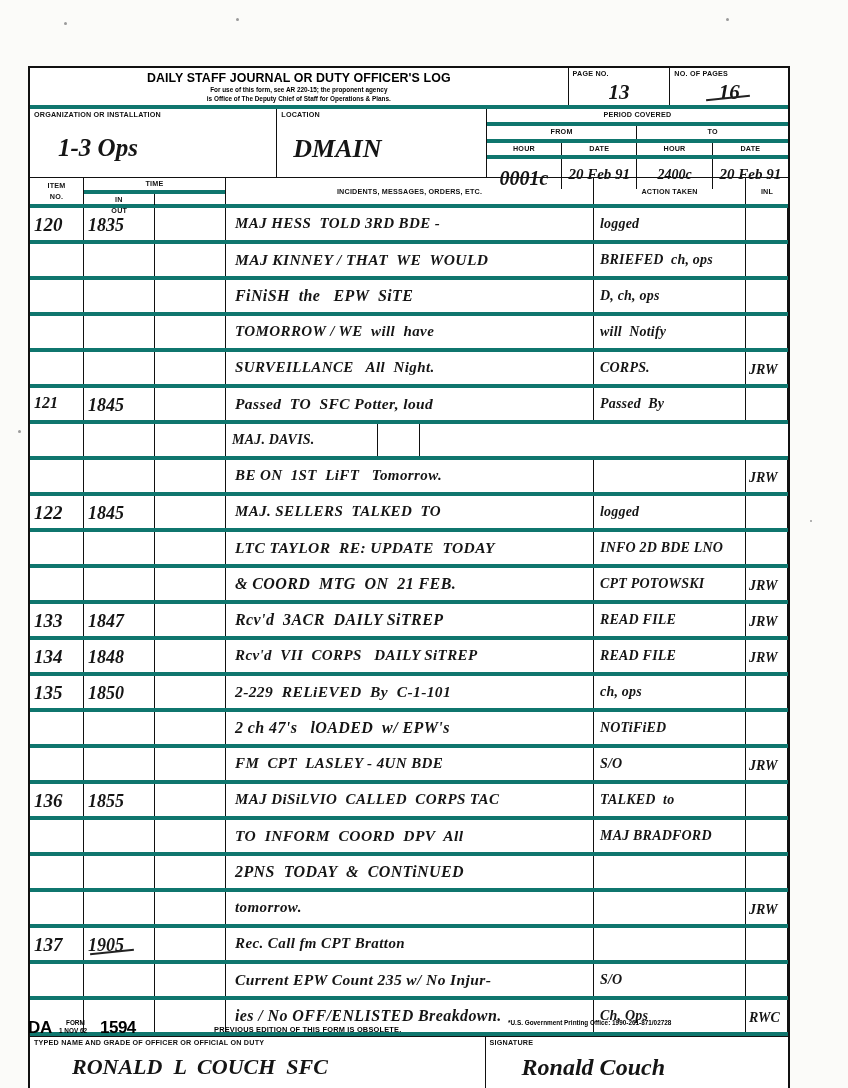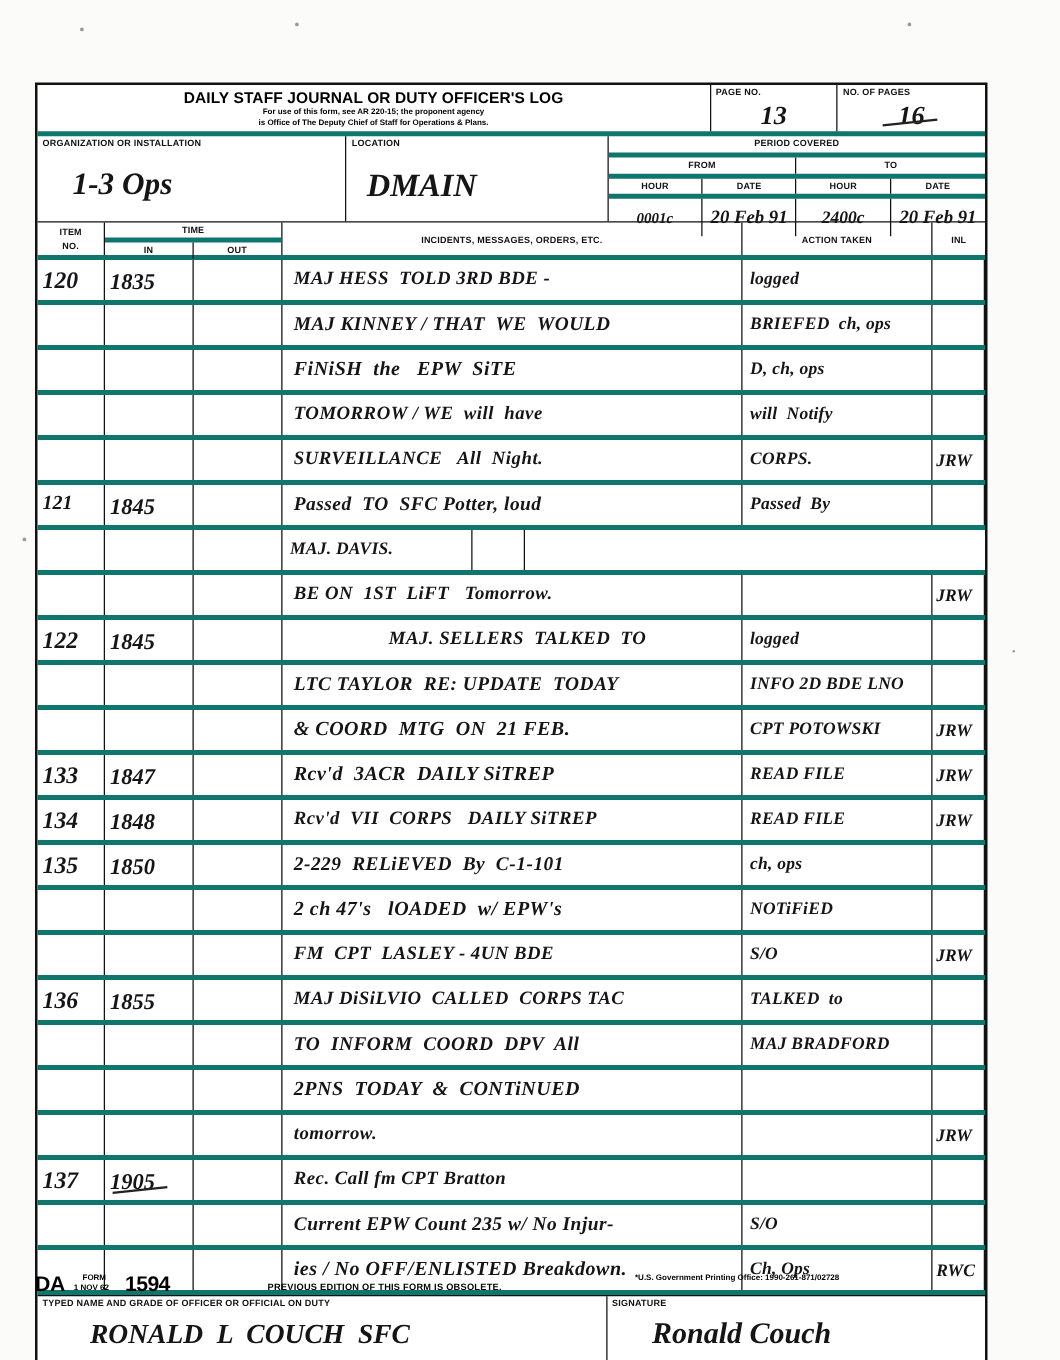--- a/index.html
+++ b/index.html
@@ -169,21 +169,21 @@
           </div>
           <div class="cell" style="width:25%;">
             <div class="lbl center">HOUR</div>
           </div>
           <div class="cell" style="width:25%;">
             <div class="lbl center">DATE</div>
           </div>
         </div>
         <div class="row" style="height:30px;">
           <div class="cell" style="width:25%;">
-            <div class="hw" style="font-size:12px;text-align:center;padding-top:8px;">0001c</div>
+            <div class="hw" style="font-size:20px;text-align:center;padding-top:8px;">0001c</div>
           </div>
           <div class="cell" style="width:25%;">
             <div class="hw" style="font-size:15px;text-align:center;padding-top:7px;">20 Feb 91</div>
           </div>
           <div class="cell" style="width:25%;">
             <div class="hw" style="font-size:14px;text-align:center;padding-top:8px;">2400c</div>
           </div>
           <div class="cell" style="width:25%;">
             <div class="hw" style="font-size:15px;text-align:center;padding-top:7px;">20 Feb 91</div>
           </div>
@@ -193,21 +193,21 @@
 
     <div class="row brd-b" style="border-top:1px solid #111;">
       <div class="cell c-item" style="height:26px;padding-top:2px;">
         <div class="lbl center">ITEM</div>
         <div class="lbl center">NO.</div>
       </div>
       <div class="cell c-time" style="height:26px;padding:0;">
         <div class="brd-b" style="height:12px;">
           <div class="lbl center">TIME</div>
         </div>
-        <div class="row" style="height:13px;">
+        <div class="row" style="height:13px;flex-direction:column;">
           <div class="cell" style="width:50%;">
             <div class="lbl center">IN</div>
           </div>
           <div class="cell" style="width:50%;">
             <div class="lbl center">OUT</div>
           </div>
         </div>
       </div>
       <div class="cell c-inc colhdr">
         <div class="lbl center">INCIDENTS, MESSAGES, ORDERS, ETC.</div>
@@ -340,21 +340,21 @@
         </div>
         <div class="row brd-b r-line">
           <div class="cell c-item">
             <div class="hw" style="font-size: 19px; padding-left: 4px; padding-top: 6px;">122</div>
           </div>
           <div class="cell c-in">
             <div class="hw" style="font-size: 18px; padding-left: 4px; padding-top: 7px;">1845</div>
           </div>
           <div class="cell c-out"></div>
           <div class="cell c-inc">
-            <div class="hw" style="font-size: 15px; padding-left: 9px; padding-top: 7px; letter-spacing: 0.4px; text-align: center;">MAJ. SELLERS  TALKED  TO</div>
+            <div class="hw" style="font-size: 15px; padding-left: 9px; padding-top: 7px; letter-spacing: 0.4px;">MAJ. SELLERS  TALKED  TO</div>
           </div>
           <div class="cell c-act">
             <div class="hw" style="font-size: 14px; padding-left: 6px; padding-top: 8px; letter-spacing: 0.2px;">logged</div>
           </div>
           <div class="cell c-inl">
             <div class="hw" style="font-size: 14px; padding-left: 3px; padding-top: 10px;"></div>
           </div>
         </div>
         <div class="row brd-b r-line">
           <div class="cell c-item"></div>

